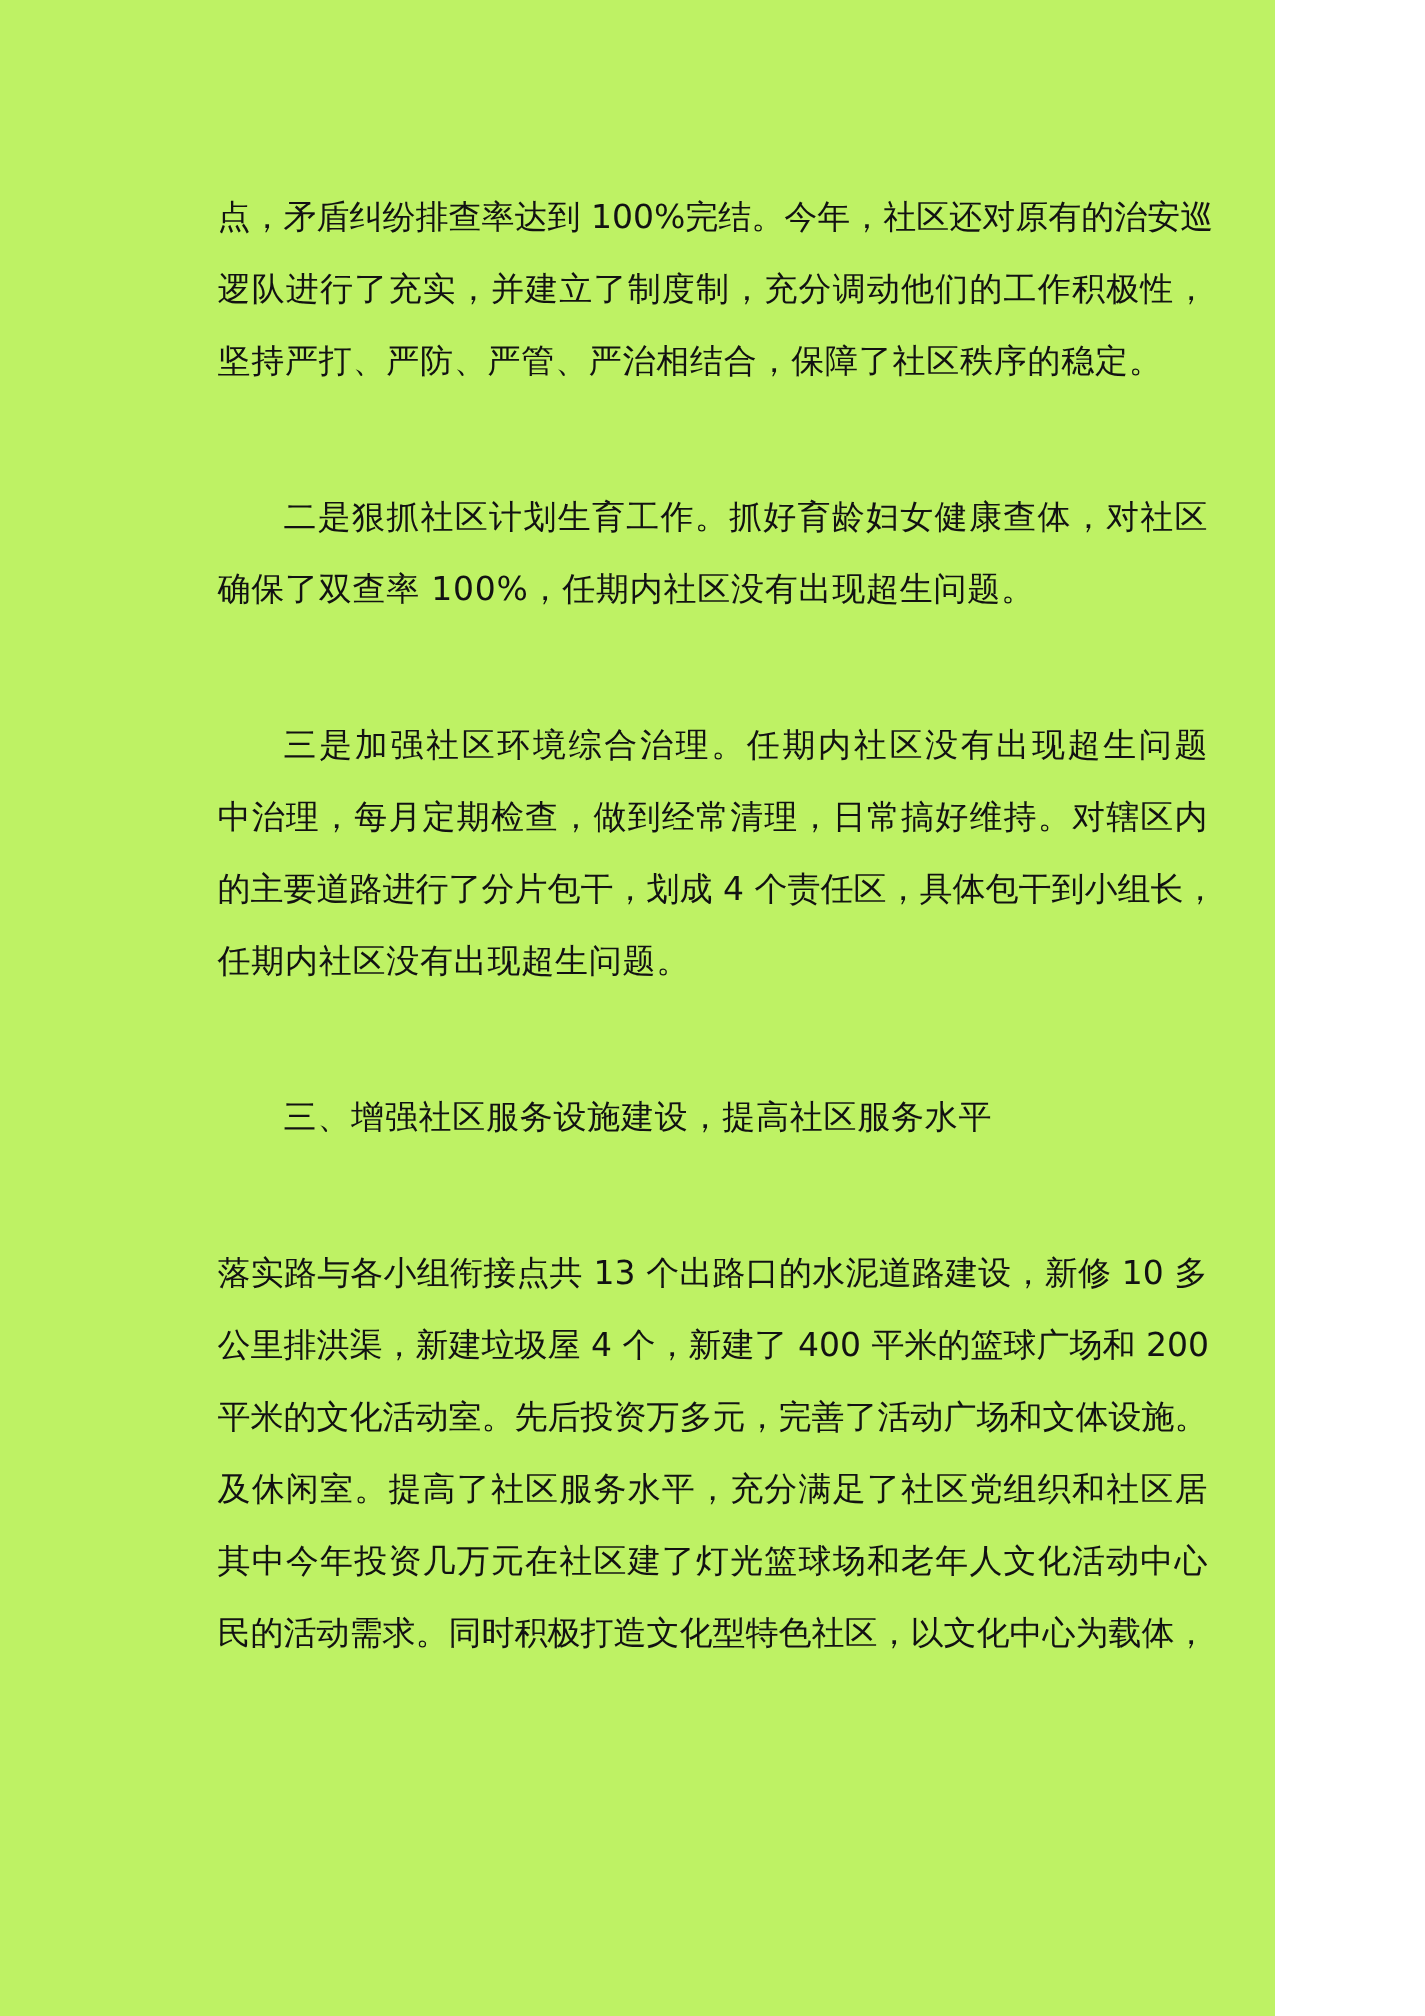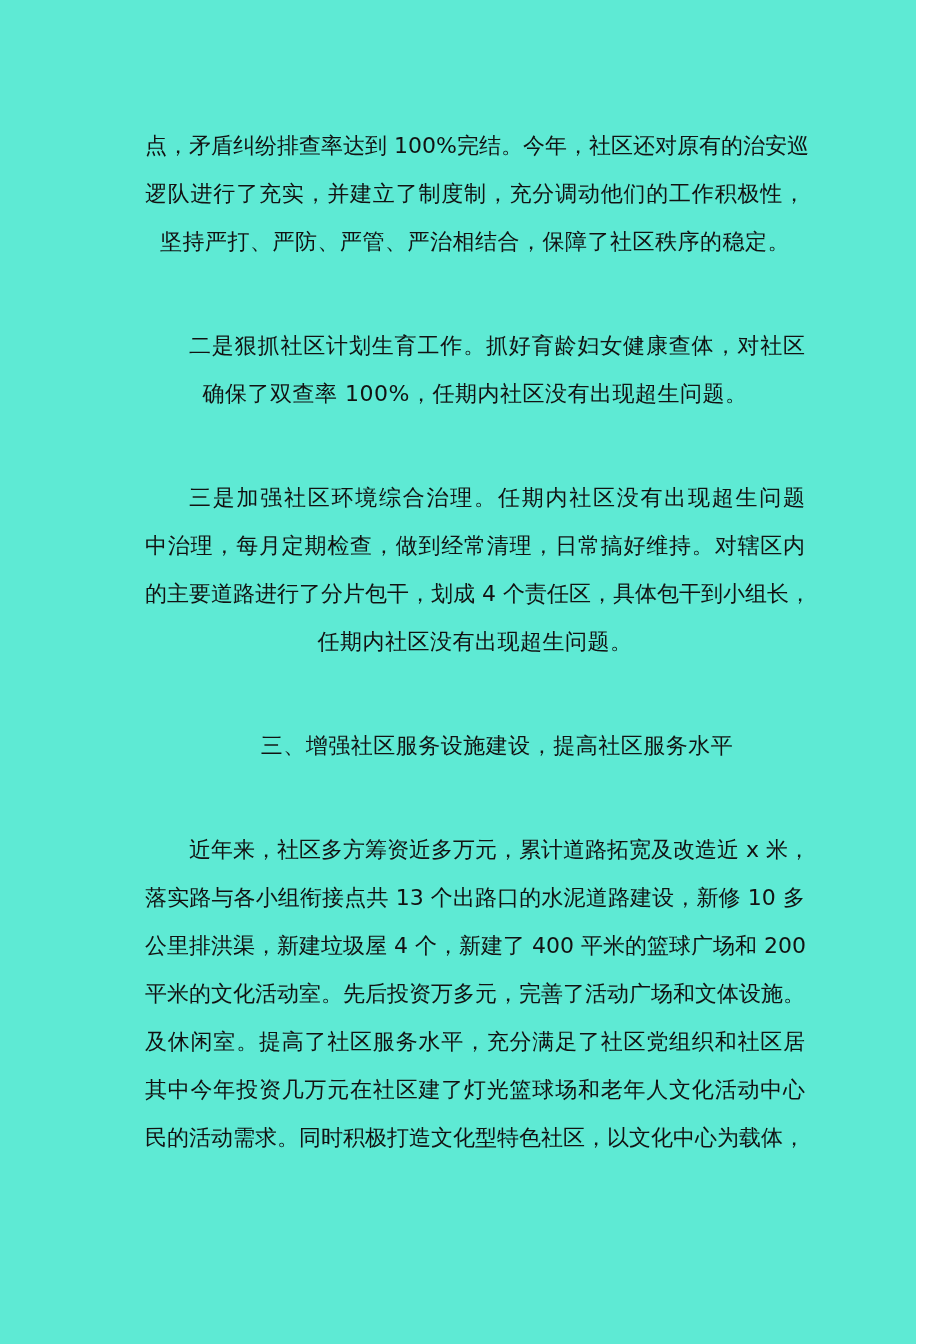--- a/index.html
+++ b/index.html
@@ -2,23 +2,23 @@
 <html><head>
 <meta charset="utf-8">
 <style>
   html, body {
     margin: 0;
     padding: 0;
     background: #ffffff;
   }
   .page {
     position: relative;
-    width: 916px;
+    width: 850px;
     height: 1344px;
-    background: #5eead4;
+    background: #bef264;
     overflow: hidden;
     font-family: "DejaVu Sans", sans-serif;
     color: #121212;
   }
   .text-column {
     position: absolute;
     left: 145px;
     top: 122px;
     width: 660px;
   }
@@ -27,21 +27,21 @@
   }
   .para:last-child {
     margin-bottom: 0;
   }
   .line {
     font-size: 22px;
     line-height: 48px;
     height: 48px;
     white-space: nowrap;
     overflow: visible;
-    text-align: center;
+    text-align: left;
     letter-spacing: 0.5px;
   }
   
   .line.fill {
     text-align: justify;
     text-align-last: justify;
     letter-spacing: 0;
   }
   
   .line.indent {
@@ -65,21 +65,20 @@
       <div class="para">
         <div class="line fill indent">三是加强社区环境综合治理。任期内社区没有出现超生问题</div>
         <div class="line fill">中治理，每月定期检查，做到经常清理，日常搞好维持。对辖区内</div>
         <div class="line fill">的主要道路进行了分片包干，划成 4 个责任区，具体包干到小组长，</div>
         <div class="line">任期内社区没有出现超生问题。</div>
       </div>
       <div class="para">
         <div class="line indent">三、增强社区服务设施建设，提高社区服务水平</div>
       </div>
       <div class="para">
-        <div class="line fill indent">近年来，社区多方筹资近多万元，累计道路拓宽及改造近 x 米，</div>
         <div class="line fill">落实路与各小组衔接点共 13 个出路口的水泥道路建设，新修 10 多</div>
         <div class="line fill">公里排洪渠，新建垃圾屋 4 个，新建了 400 平米的篮球广场和 200</div>
         <div class="line fill">平米的文化活动室。先后投资万多元，完善了活动广场和文体设施。</div>
         <div class="line fill">及休闲室。提高了社区服务水平，充分满足了社区党组织和社区居</div>
         <div class="line fill">其中今年投资几万元在社区建了灯光篮球场和老年人文化活动中心</div>
         <div class="line fill">民的活动需求。同时积极打造文化型特色社区，以文化中心为载体，</div>
       </div>
     </div>
 </div>
 

